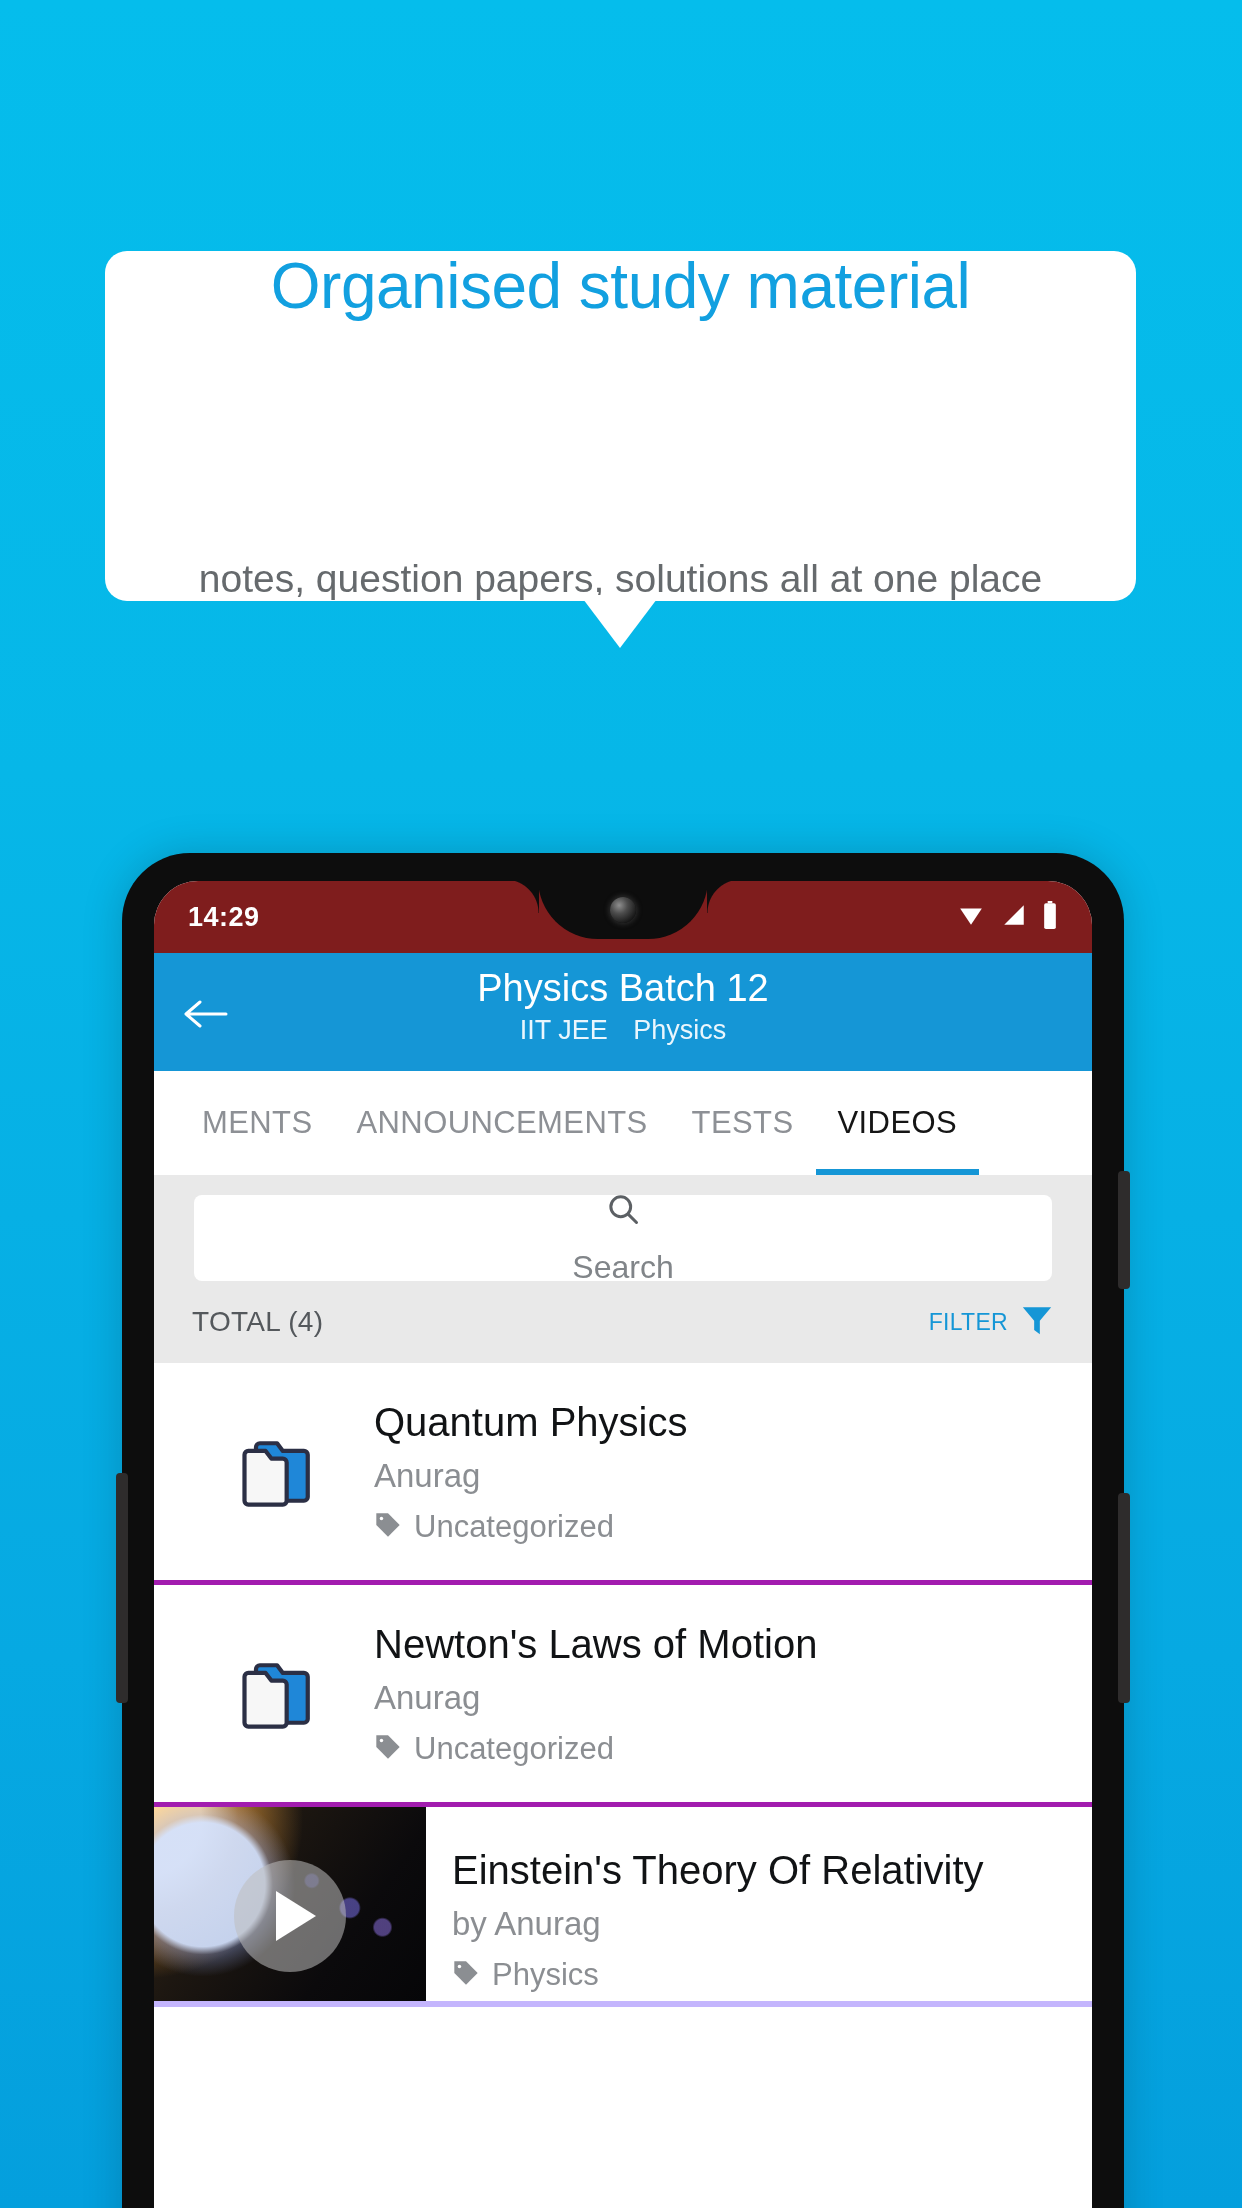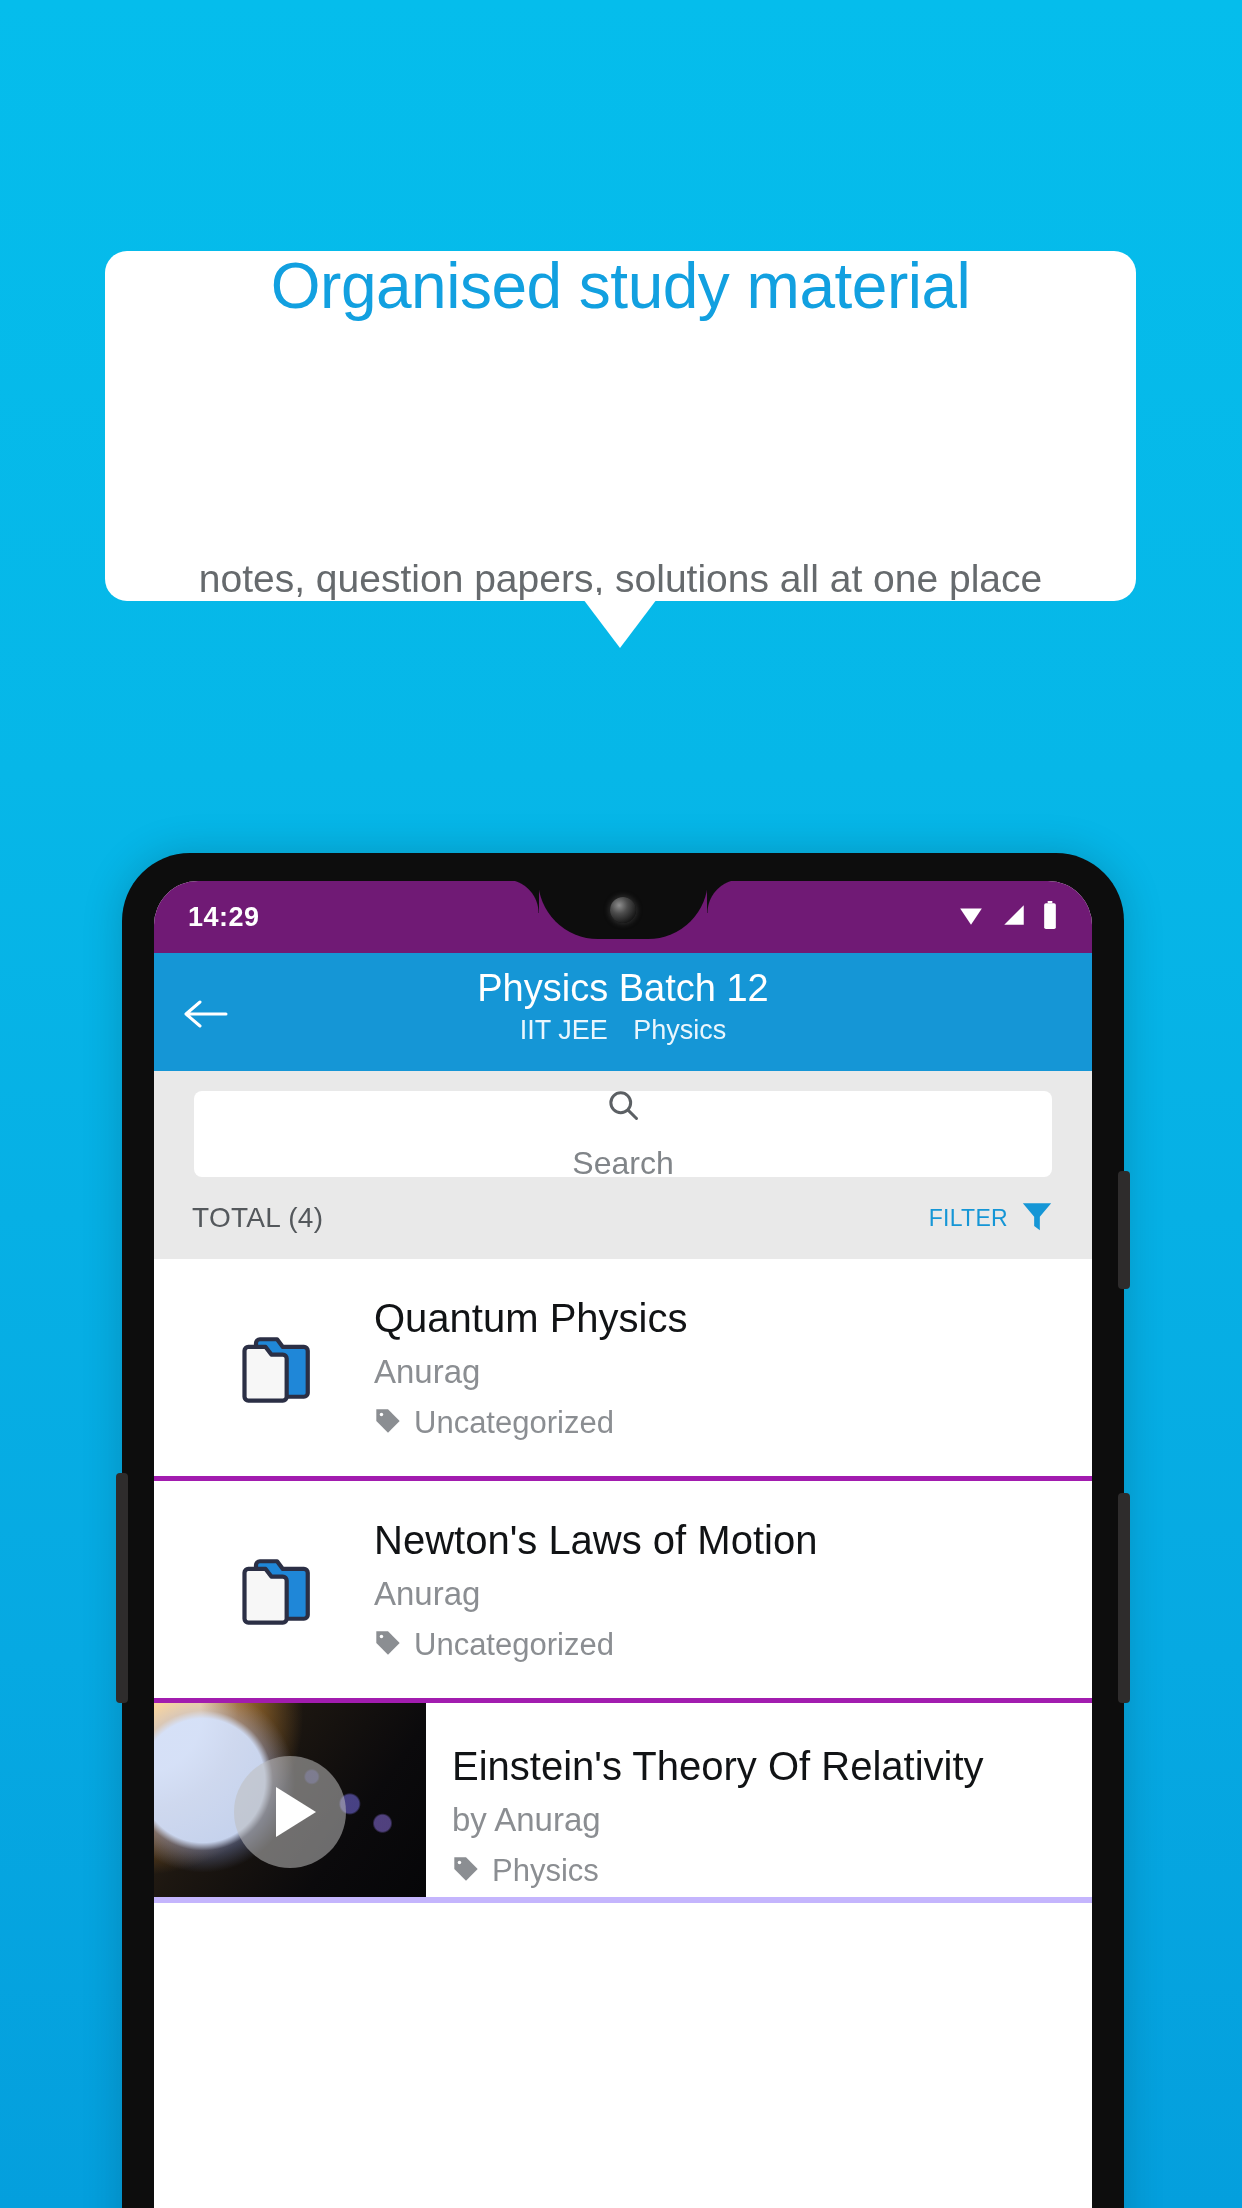--- a/index.html
+++ b/index.html
@@ -67,21 +67,21 @@
     border-radius:4px;
   }
   .btn-left-1 { left:-6px; top:620px; width:12px; height:230px; }
   .btn-right-1 { right:-6px; top:318px; width:12px; height:118px; }
   .btn-right-2 { right:-6px; top:640px; width:12px; height:210px; }
 
   
   .statusbar {
     position:relative;
     height:72px;
-    background:#701a75;
+    background:#7f1d1d;
     display:flex; align-items:center;
     padding:0 34px;
     color:#ffffff;
   }
   .status-time { font-size:27px; font-weight:700; letter-spacing:.5px; }
   .status-icons {
     margin-left:auto;
     display:flex; align-items:center; gap:14px;
   }
   .notch {
@@ -294,20 +294,26 @@
             <path d="M2 15 L42 15 M2 15 L16 3 M2 15 L16 27" stroke="#ffffff" stroke-width="3" fill="none" stroke-linecap="round"></path>
           </svg>
       </span>
       <div class="appbar-title">Physics Batch 12</div>
       <div class="appbar-sub">
         <span>IIT JEE</span>
         <span>Physics</span>
       </div>
     </div>
 
+    <div class="tabs">
+      <div class="tab">MENTS</div>
+      <div class="tab">ANNOUNCEMENTS</div>
+      <div class="tab">TESTS</div>
+      <div class="tab active">VIDEOS</div>
+    </div>
 
     <div class="searchwrap">
       <div class="searchbox">
         <span>
           <svg width="36" height="36" viewBox="0 0 24 24">
               <circle cx="10.5" cy="10.5" r="6.6" stroke="#5c6064" stroke-width="2" fill="none"></circle>
               <path d="M15.4 15.4 L21 21" stroke="#5c6064" stroke-width="2" stroke-linecap="round"></path>
             </svg>
         </span>
         <span class="search-placeholder">Search</span>

